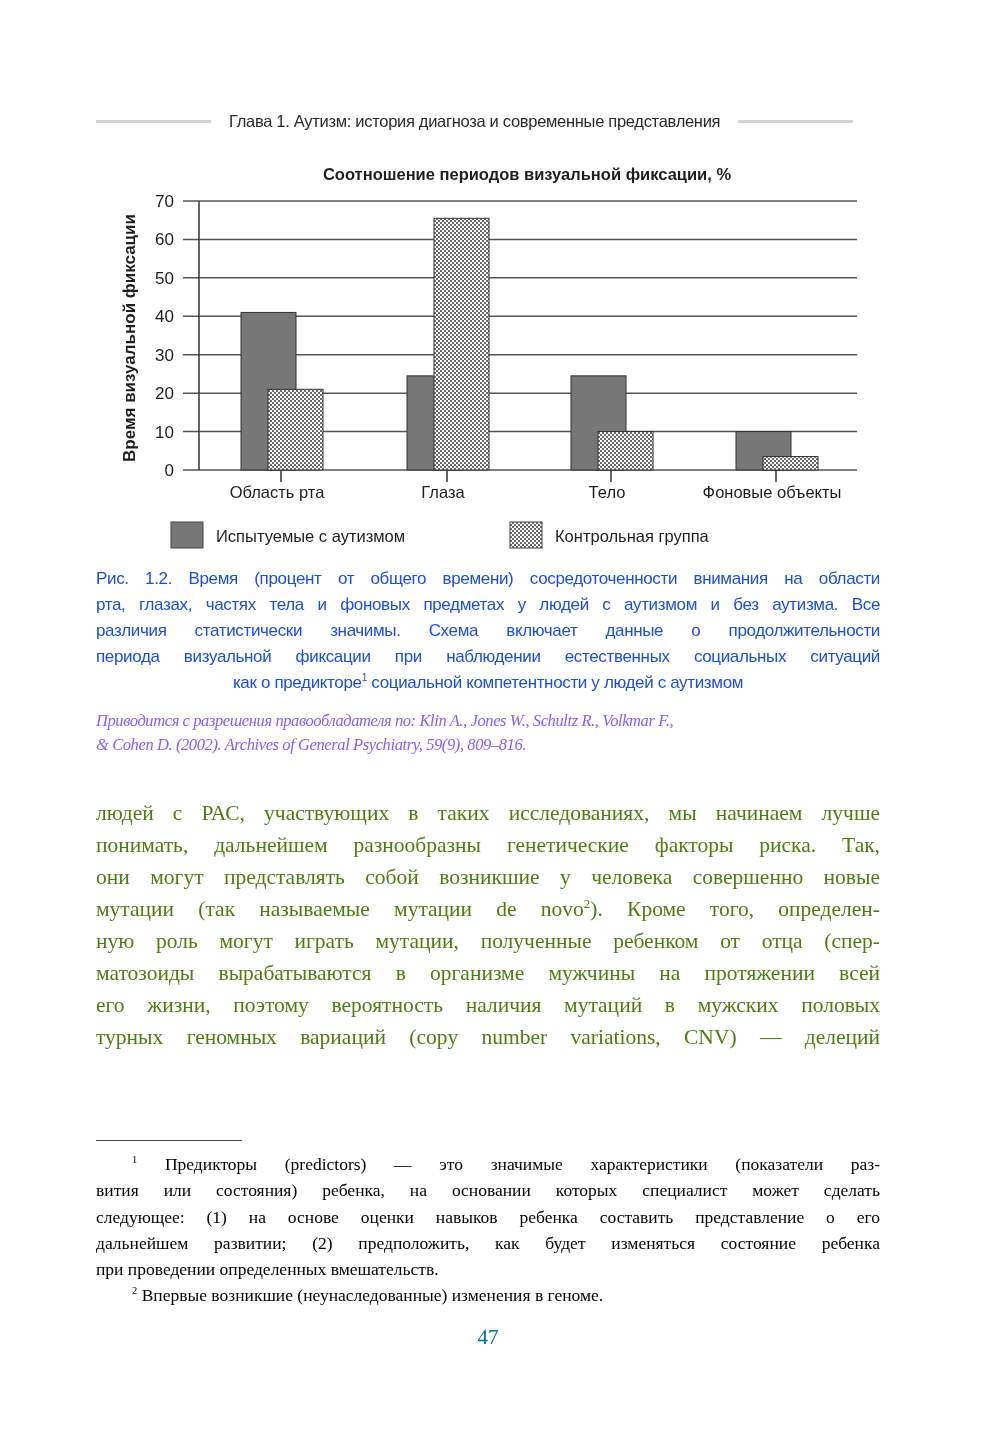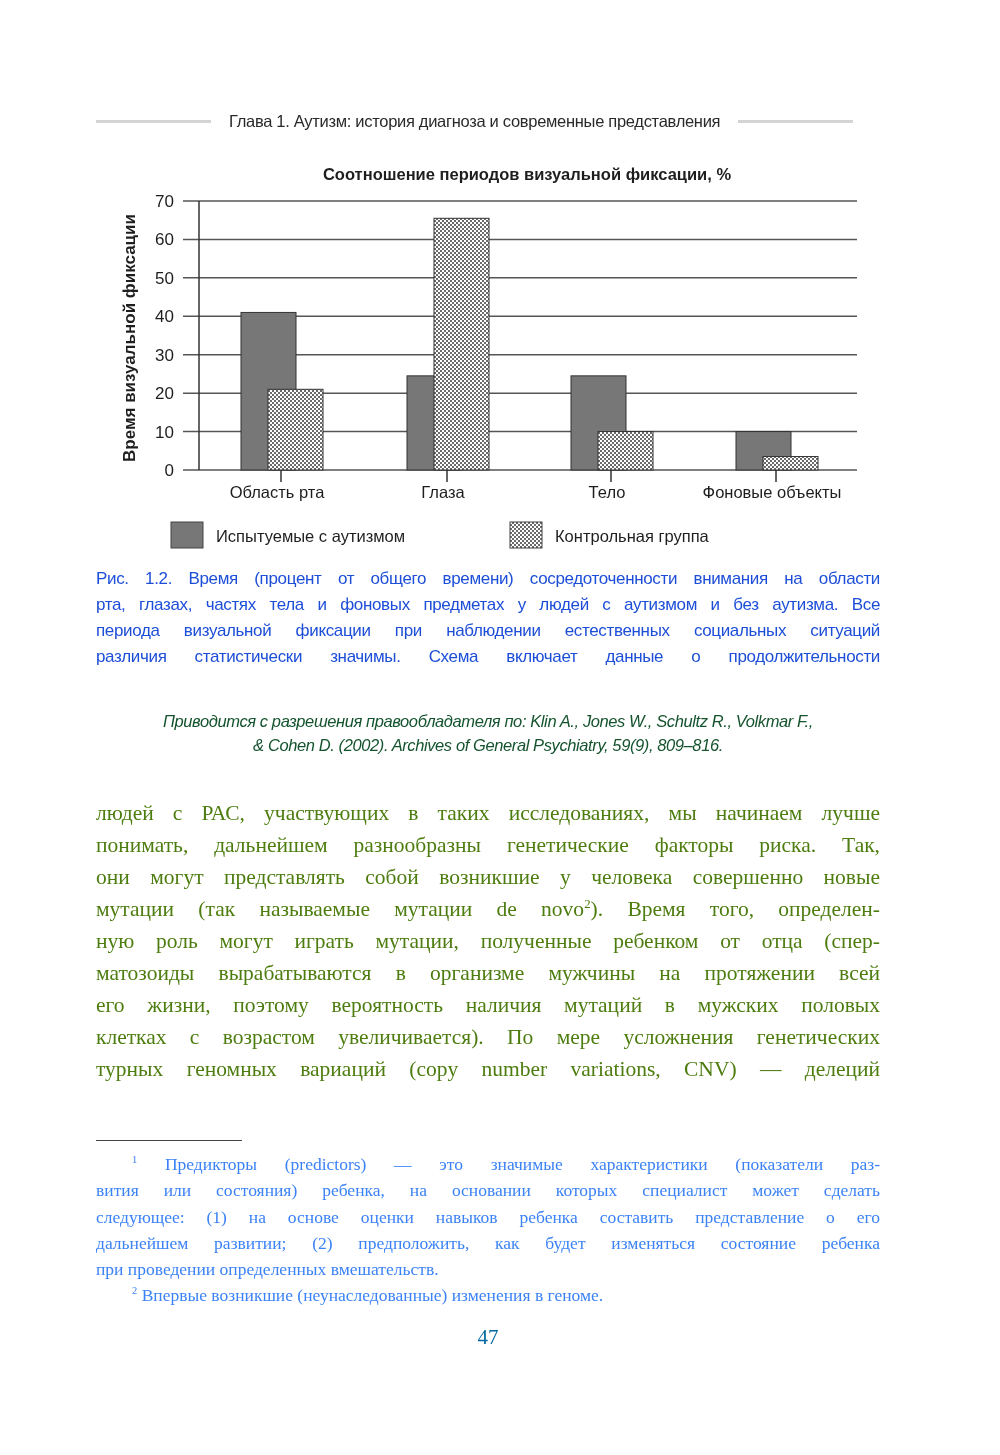--- a/index.html
+++ b/index.html
@@ -6,24 +6,24 @@
   body { width: 1000px; height: 1455px; position: relative; overflow: hidden; color: #1e1e1e; }
   .header { position: absolute; top: 108px; left: 96px; width: 784px; height: 26px; display: flex; align-items: center; }
   .header .rule { height: 3px; background: #d4d4d4; flex: 1; }
   .header .rule.left { flex: 0 0 115px; }
   .header .rule.right { flex: 0 0 115px; }
   .header .title { font-family: "Liberation Sans", sans-serif; font-size: 16.5px; color: #2a2a2a; padding: 0 18px; white-space: nowrap; letter-spacing: -0.3px; }
   #chart { position: absolute; top: 150px; left: 100px; }
   .caption { position: absolute; top: 566px; left: 96px; width: 784px; font-family: "Liberation Sans", sans-serif; font-size: 17px; line-height: 26px; text-align: justify; letter-spacing: -0.35px; color: #1d4ed8; }
   .caption .last { text-align: center; display: block; }
   .caption sup, .body-text sup, .footnotes sup { font-size: 60%; vertical-align: super; line-height: 0; }
-  .source { position: absolute; top: 709px; left: 96px; width: 784px; font-family: Liberation Sans, sans-serif; font-style: italic; font-size: 16.5px; line-height: 24px; text-align: center; letter-spacing: -0.4px; color: #14532d; }
+  .source { position: absolute; top: 709px; left: 96px; width: 784px; font-family: Liberation Serif, serif; font-style: italic; font-size: 16.5px; line-height: 24px; text-align: left; letter-spacing: -0.4px; color: #8b5cf6; }
   .body-text { position: absolute; top: 797px; left: 96px; width: 784px; font-family: "Liberation Serif", serif; font-size: 21.5px; line-height: 32px; color: #4d7c0f; }
   .fn-rule { position: absolute; top: 1140px; left: 96px; width: 146px; height: 1px; background: #444; }
-  .footnotes { position: absolute; top: 1151px; left: 96px; width: 784px; font-family: "Liberation Serif", serif; font-size: 17.5px; line-height: 26.3px; color: #3b82f6; }
+  .footnotes { position: absolute; top: 1151px; left: 96px; width: 784px; font-family: "Liberation Serif", serif; font-size: 17.5px; line-height: 26.3px; color: #000000; }
   .footnotes .fn { text-align: justify; }
   .footnotes .indent { padding-left: 36px; }
   .page-number { position: absolute; top: 1325px; left: 0; width: 976px; text-align: center; font-family: "Liberation Serif", serif; font-size: 21px; color: #0369a1; }
   .jl { display: block; text-align: justify; text-align-last: justify; white-space: nowrap; }
 </style>
 </head>
 <body>
 
 <div class="header">
   <div class="rule left"></div>
@@ -88,38 +88,38 @@
       <g>
         <rect x="410" y="372" width="32" height="26" fill="url(#checker)" stroke="#444" stroke-width="1"></rect>
         <text x="455" y="392" font-family="Liberation Sans, sans-serif" font-size="16.5" fill="#1e1e1e">Контрольная группа</text>
       </g>
     </g>
 </svg>
 
 <div class="caption">
   <span class="jl">Рис. 1.2. Время (процент от общего времени) сосредоточенности внимания на области</span>
   <span class="jl">рта, глазах, частях тела и фоновых предметах у людей с аутизмом и без аутизма. Все</span>
+  <span class="jl">различия статистически значимы. Схема включает данные о продолжительности</span>
   <span class="jl">периода визуальной фиксации при наблюдении естественных социальных ситуаций</span>
-  <span class="jl">различия статистически значимы. Схема включает данные о продолжительности</span>
+  <span class="last"><span>как о предикторе</span><sup>1</sup><span> социальной компетентности у людей с аутизмом</span></span>
 </div>
 
 <div class="source">
   <div>Приводится с разрешения правообладателя по: Klin A., Jones W., Schultz R., Volkmar F.,</div>
   <div>&amp; Cohen D. (2002). Archives of General Psychiatry, 59(9), 809–816.</div>
 </div>
 
 <div class="body-text">
   <span class="jl" style="height:32px">людей с РАС, участвующих в таких исследованиях, мы начинаем лучше</span>
   <span class="jl" style="height:32px">понимать, дальнейшем разнообразны генетические факторы риска. Так,</span>
   <span class="jl" style="height:32px">они могут представлять собой возникшие у человека совершенно новые</span>
-  <span class="jl" style="height:32px"><span>мутации (так называемые мутации de novo</span><sup>2</sup><span>). Время того, определен-</span></span>
+  <span class="jl" style="height:32px"><span>мутации (так называемые мутации de novo</span><sup>2</sup><span>). Кроме того, определен-</span></span>
   <span class="jl" style="height:32px">ную роль могут играть мутации, полученные ребенком от отца (спер-</span>
   <span class="jl" style="height:32px">матозоиды вырабатываются в организме мужчины на протяжении всей</span>
   <span class="jl" style="height:32px">его жизни, поэтому вероятность наличия мутаций в мужских половых</span>
-  <span class="jl" style="height:32px">клетках с возрастом увеличивается). По мере усложнения генетических</span>
   <span class="jl" style="height:32px">турных геномных вариаций (copy number variations, CNV) — делеций</span>
 </div>
 
 <div class="fn-rule"></div>
 
 <div class="footnotes">
   <div class="fn">
     <span class="jl indent" style="padding-left:36px;"><sup>1</sup><span> Предикторы (predictors) — это значимые характеристики (показатели раз-</span></span>
     <span class="jl">вития или состояния) ребенка, на основании которых специалист может сделать</span>
     <span class="jl">следующее: (1) на основе оценки навыков ребенка составить представление о его</span>

